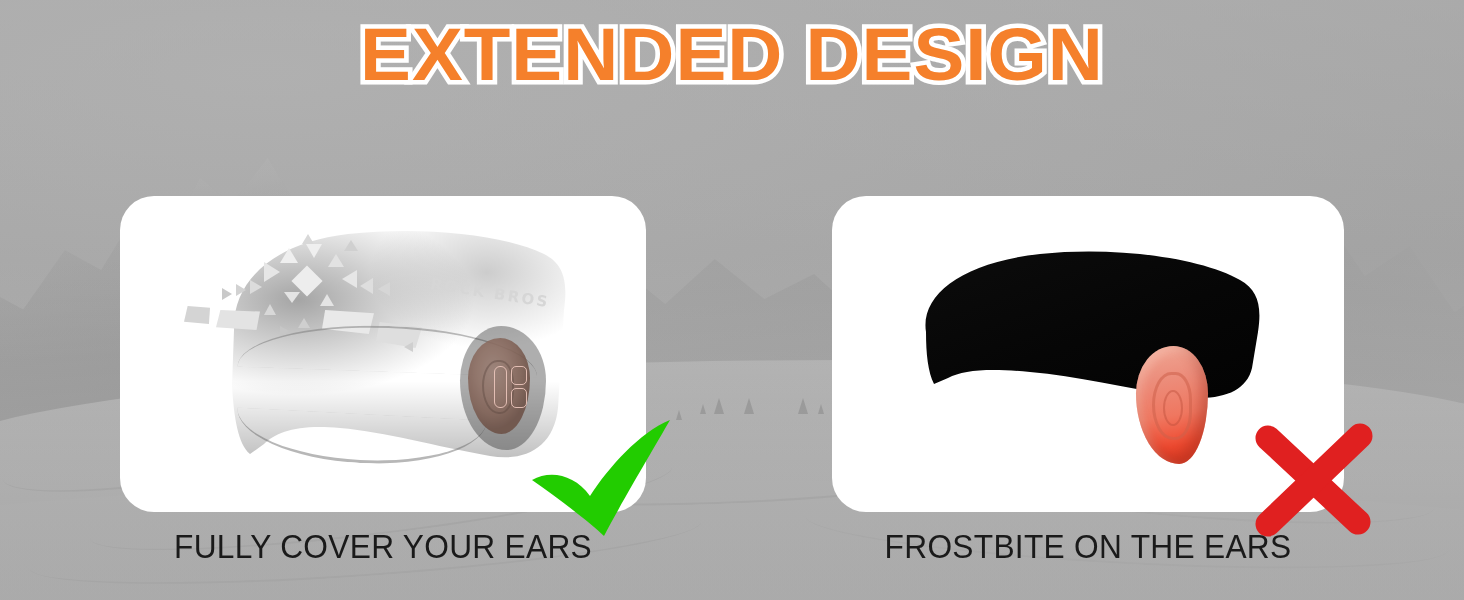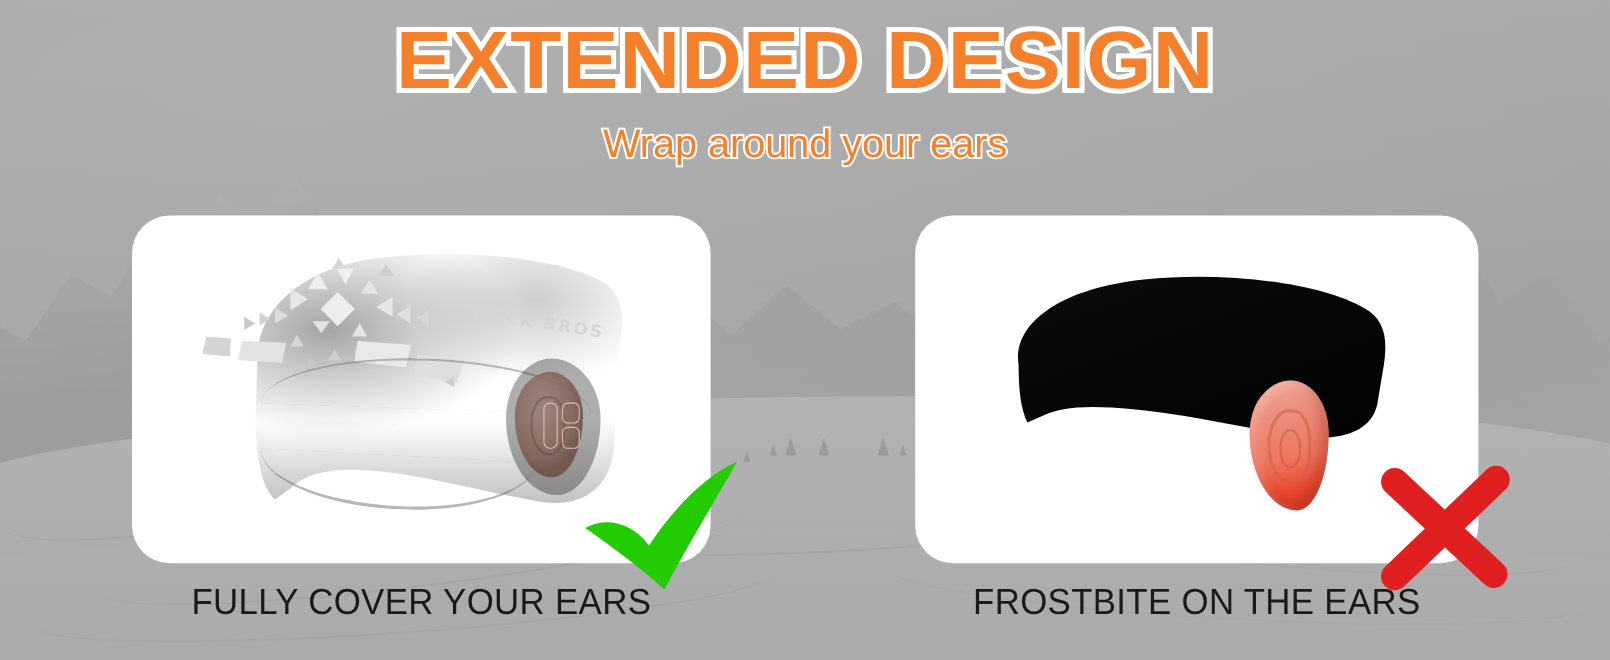--- a/index.html
+++ b/index.html
@@ -307,21 +307,20 @@
     <div class="track tr2"></div>
     <div class="track tr3"></div>
     <div class="track tr4"></div>
     <div class="track tr5"></div>
     <div class="track tr6"></div>
 
     <div class="bg-haze"></div>
   </div>
 
   <div class="title">EXTENDED DESIGN</div>
-  <div class="subtitle">Wrap around your ears</div>
 
   <div class="card card-left">
     <div class="product-stage">
       <div class="hb-wrap">
         <div class="hb-body"></div>
         <div class="hb-shade"></div>
 
         <div class="pattern">
           <div class="pc tri" style="left:108px; top:30px;  border-width:0 9px 15px 9px; border-color:transparent transparent #efefef transparent;"></div>
           <div class="pc tri" style="left:134px; top:26px;  border-width:14px 8px 0 8px; border-color:#efefef transparent transparent transparent;"></div>

